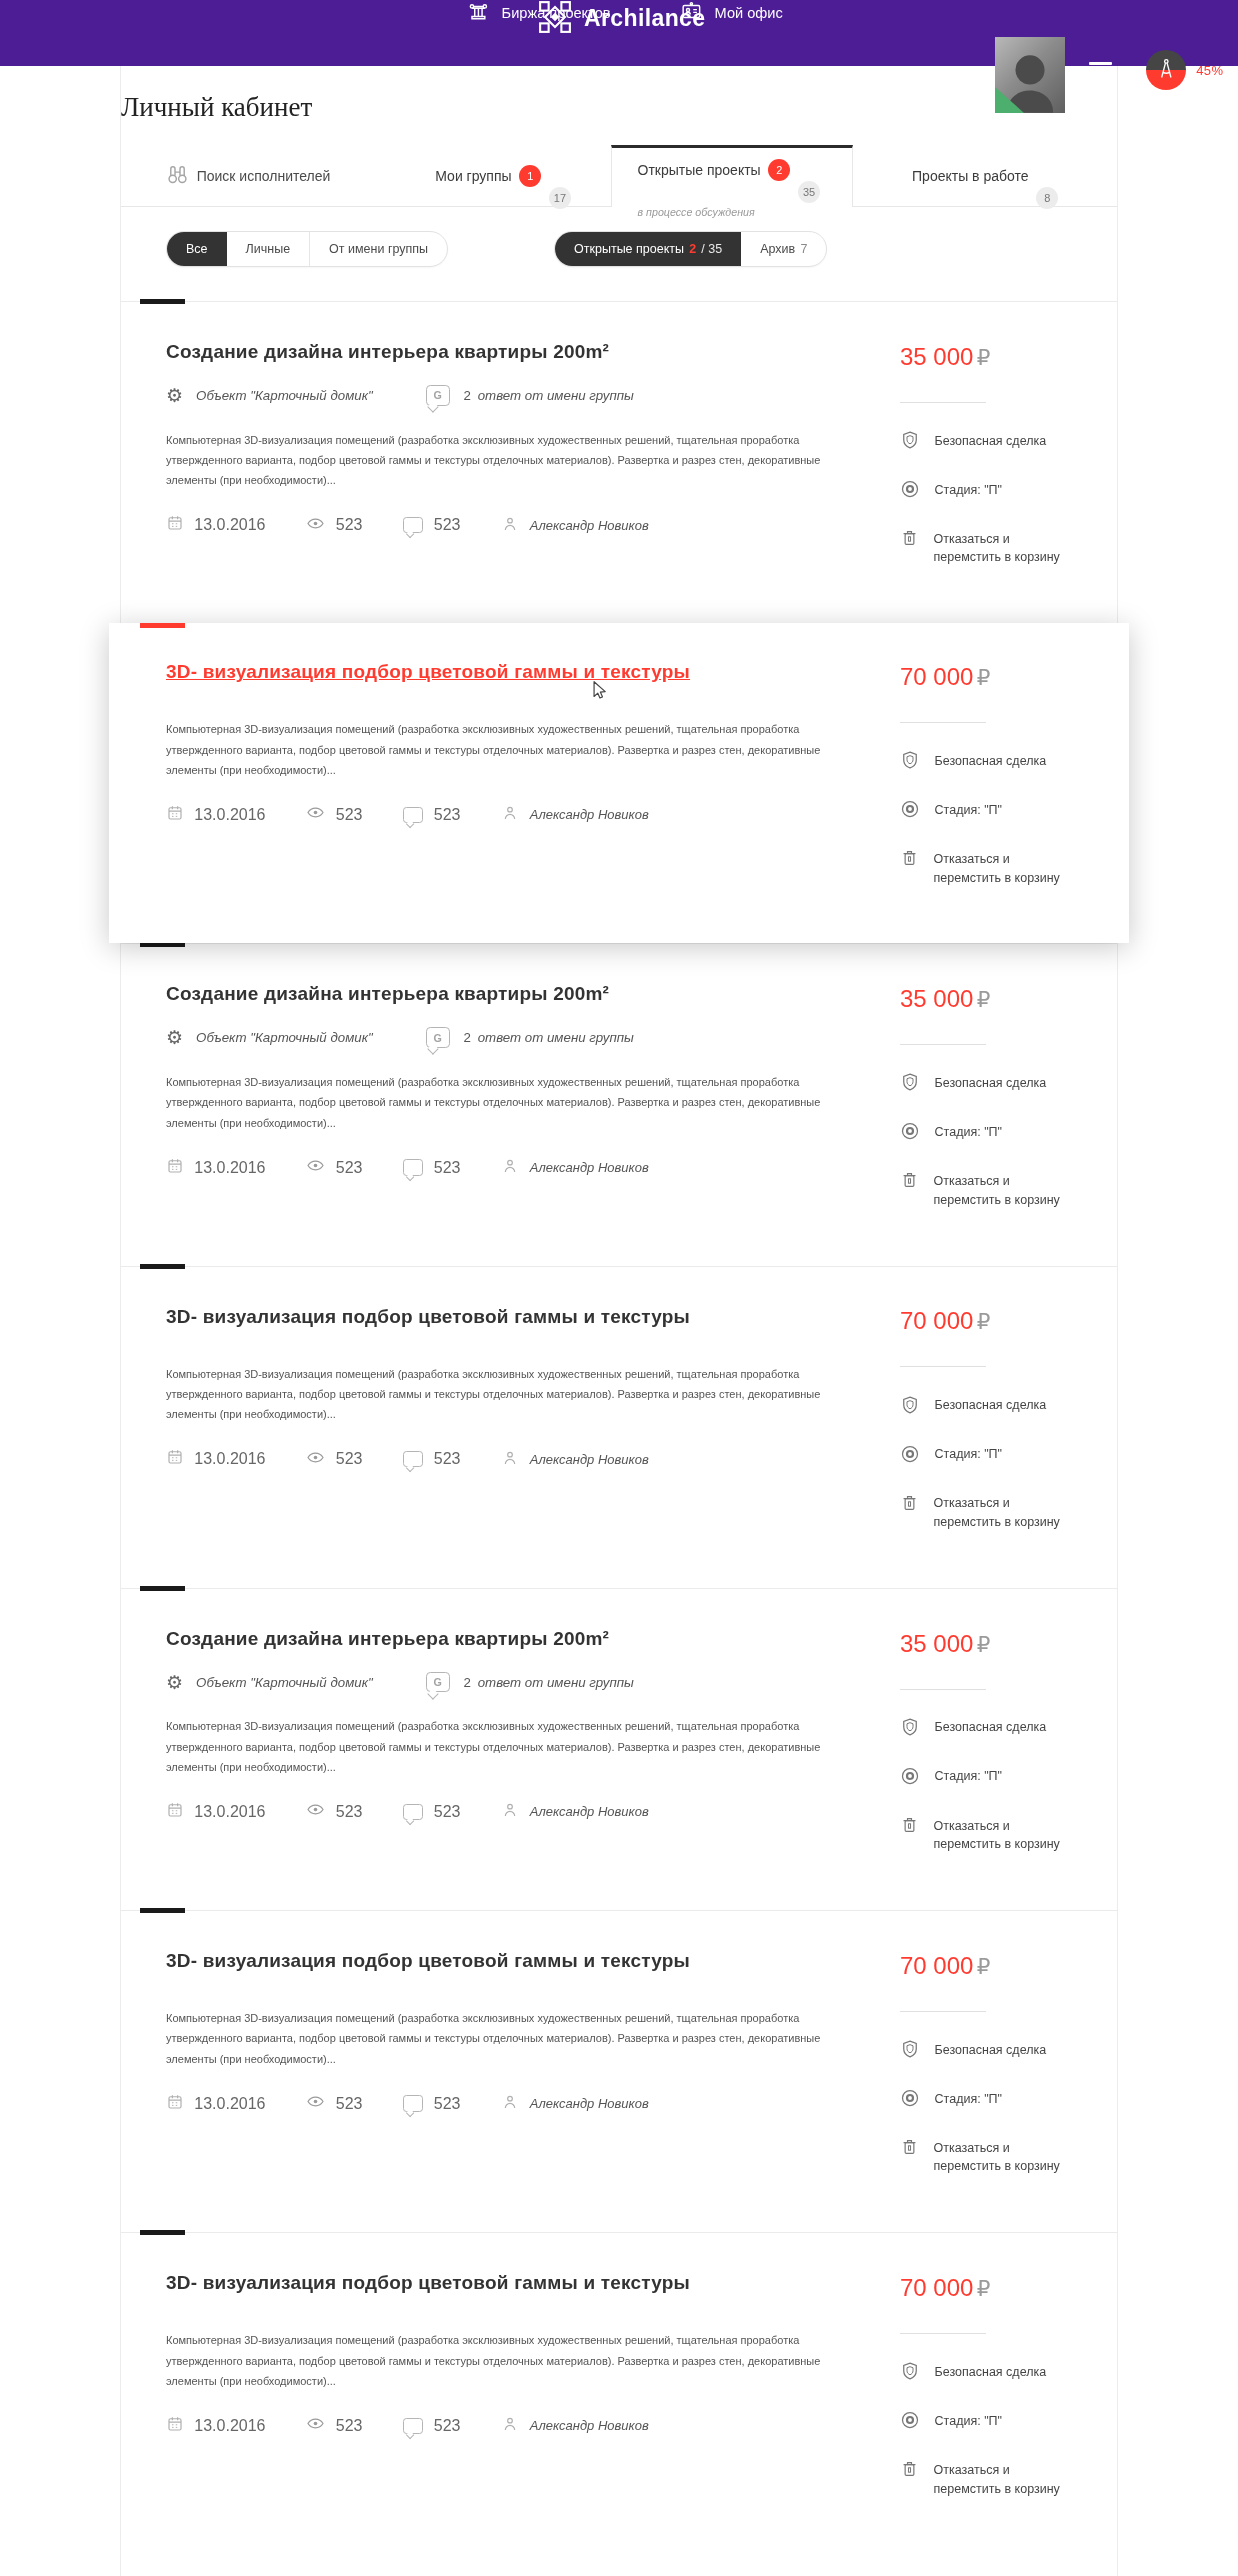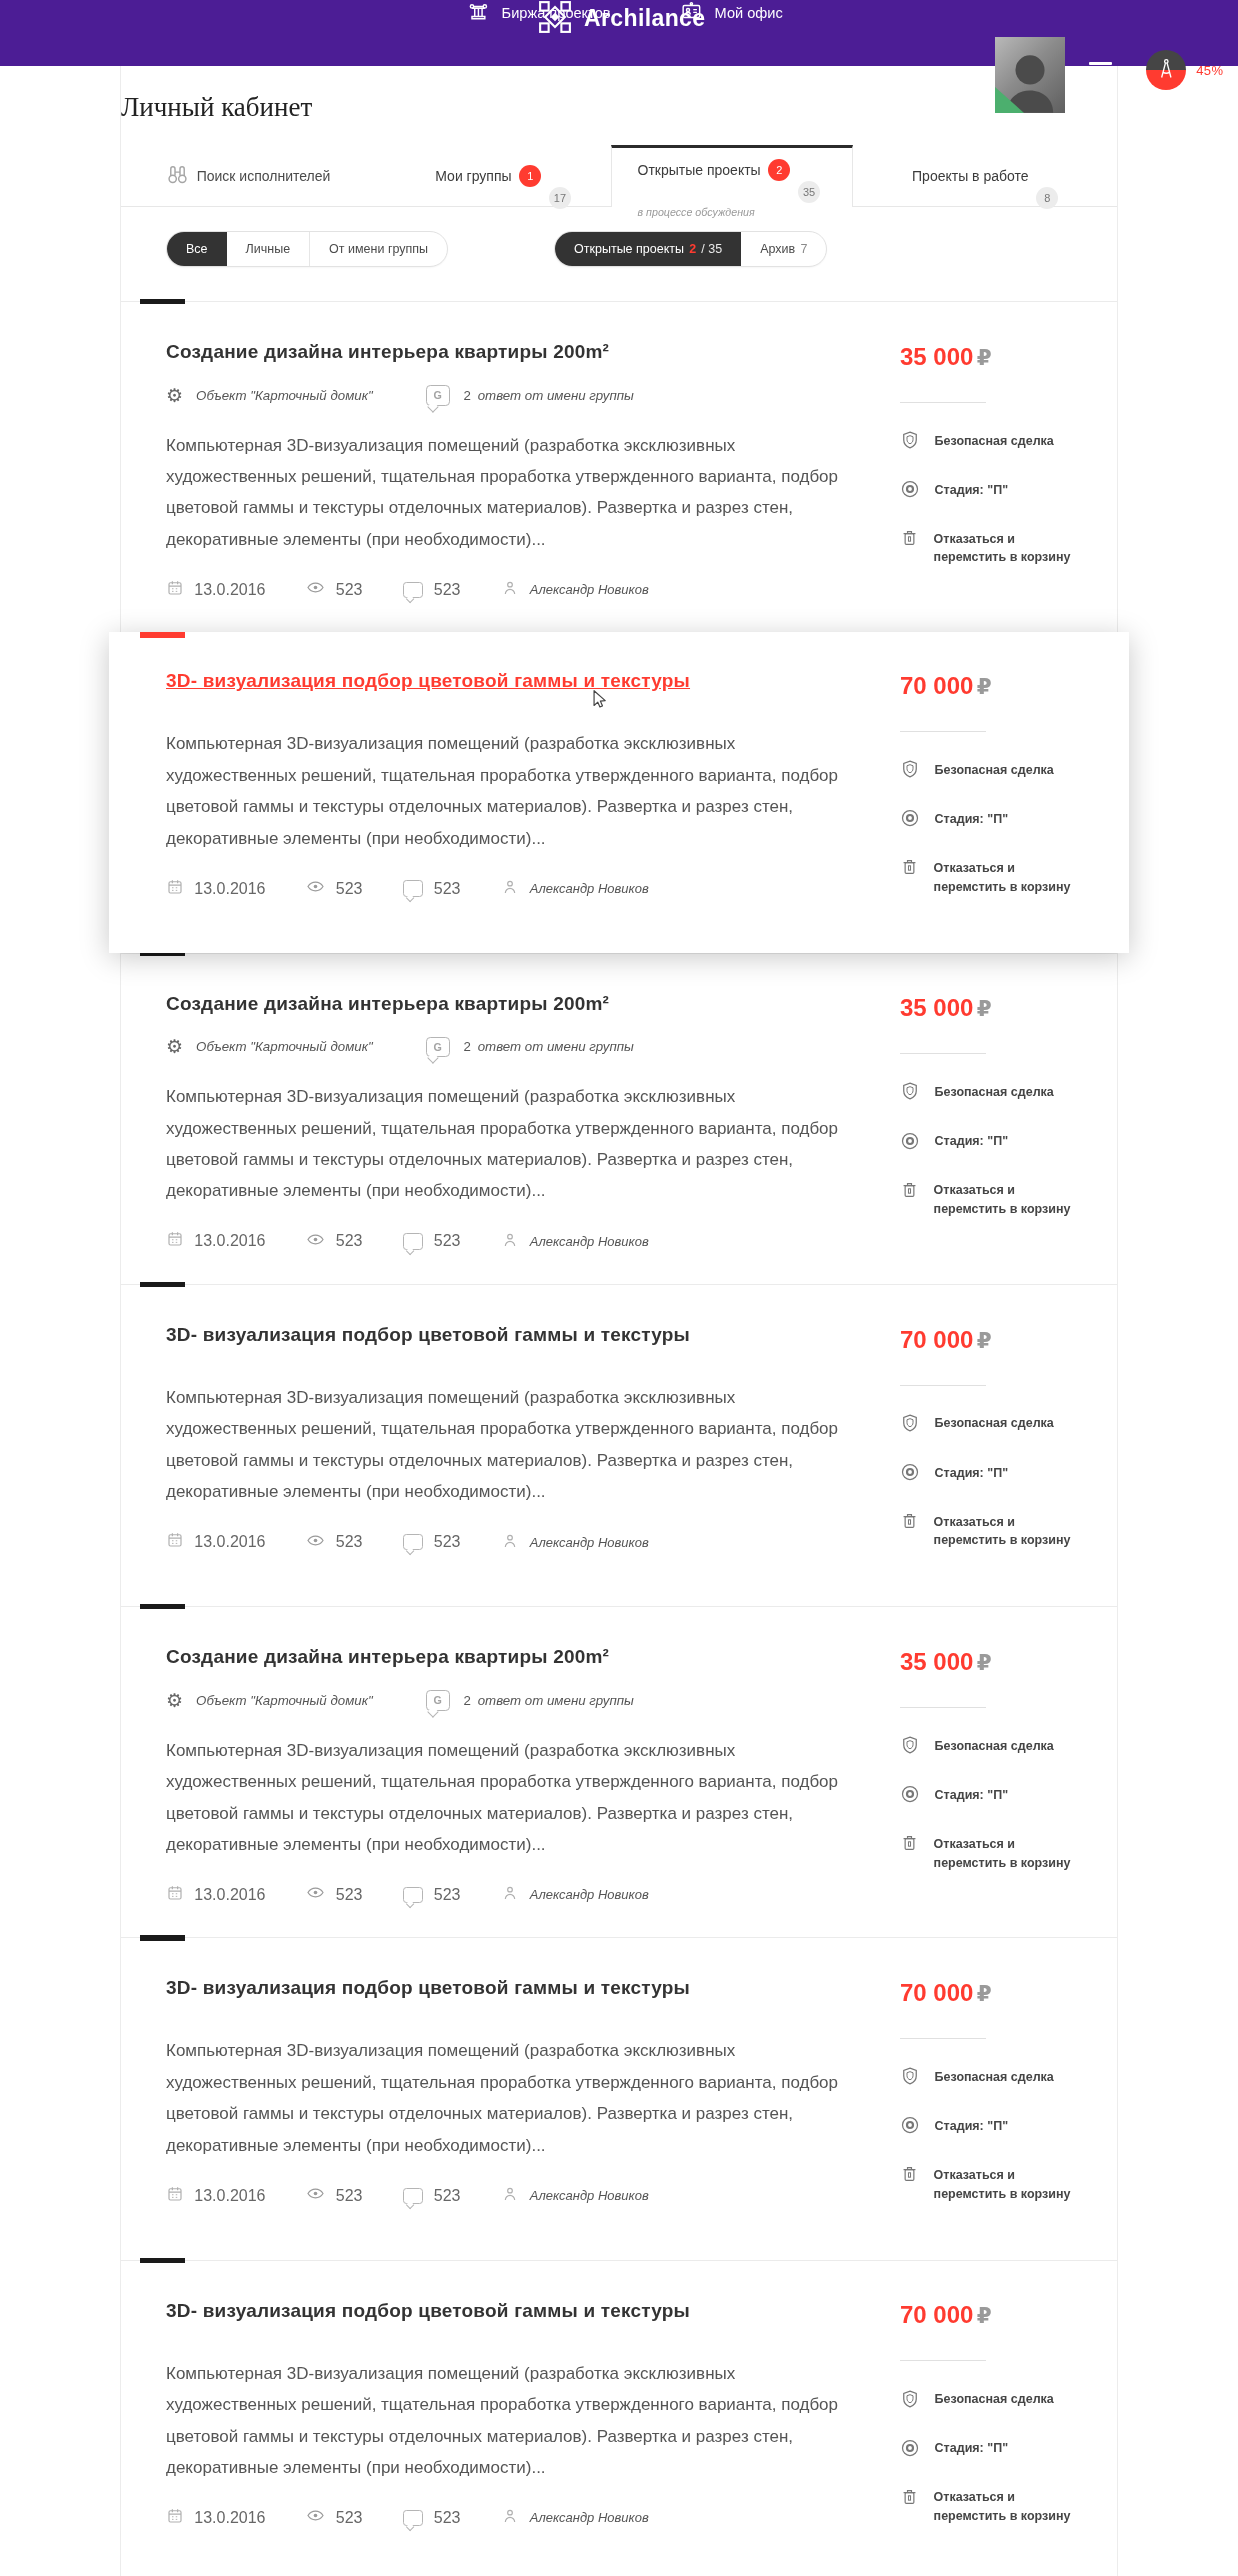--- a/index.html
+++ b/index.html
@@ -79,28 +79,28 @@
   .meta-row .obj { font-style:italic; margin-left:13px; }
   .bubble { display:inline-flex; align-items:center; justify-content:center; width:24px; height:20.6px;
     border:1.7px solid #b5b5b5; border-radius:4.3px; position:relative; color:#a3a3a3; font-size:10.7px;
     font-weight:bold; background:#fff; }
   .bubble::after { content:""; position:absolute; left:2.6px; bottom:-6px; width:6.9px; height:6.9px;
     background:#fff; border-right:1.7px solid #b5b5b5; border-bottom:1.7px solid #b5b5b5;
     transform:rotate(45deg); }
   .meta-row .gbubble { margin-left:53px; }
   .meta-row .rcount { margin-left:13.7px; }
   .meta-row .rlabel { font-style:italic; margin-left:6.9px; }
-  .desc { margin-top:24px; max-width:777px; font-size:17px; color:#555; line-height:1.85; }
+  .desc { margin-top:24px; max-width:777px; font-size:11px; color:#555; line-height:1.85; }
   .card.no-meta .desc { margin-top:36px; }
   .stats { display:flex; align-items:center; margin-top:23px; }
   .stat { display:flex; align-items:center; gap:10.3px; color:#666; font-size:16px; margin-right:41px; }
   .stat .cbubble { width:20px; height:16.3px; border-width:1.7px; border-radius:3.4px; }
   .stat .cbubble::after { width:5.2px; height:5.2px; bottom:-5.2px; }
   .stat.author { font-style:italic; font-size:13px; color:#555; }
-  .card-right { width:172px; flex-shrink:0; padding-top:1.7px;font-weight:bold; }
+  .card-right { width:172px; flex-shrink:0; padding-top:1.7px; }
   .price { white-space:nowrap; font-size:24px; color:#ff3b30; }
   .price .cur { font-size:21.5px; color:#9a9a9a; margin-left:3.4px; font-family:"DejaVu Sans",sans-serif; }
   .rdivider { width:86px; height:0.9px; background:#e0e0e0; margin-top:31px; }
   .side-list { list-style:none; margin-top:29px; }
   .side-list li { display:flex; gap:14.6px; align-items:flex-start; margin-bottom:25px;
     color:#454545; font-size:12.5px; line-height:1.5; }
   .side-list li svg { flex-shrink:0; margin-top:-1.7px; }
   .side-list li span { max-width:148px; display:block; }
   .side-list li.action { cursor:pointer; }
 

